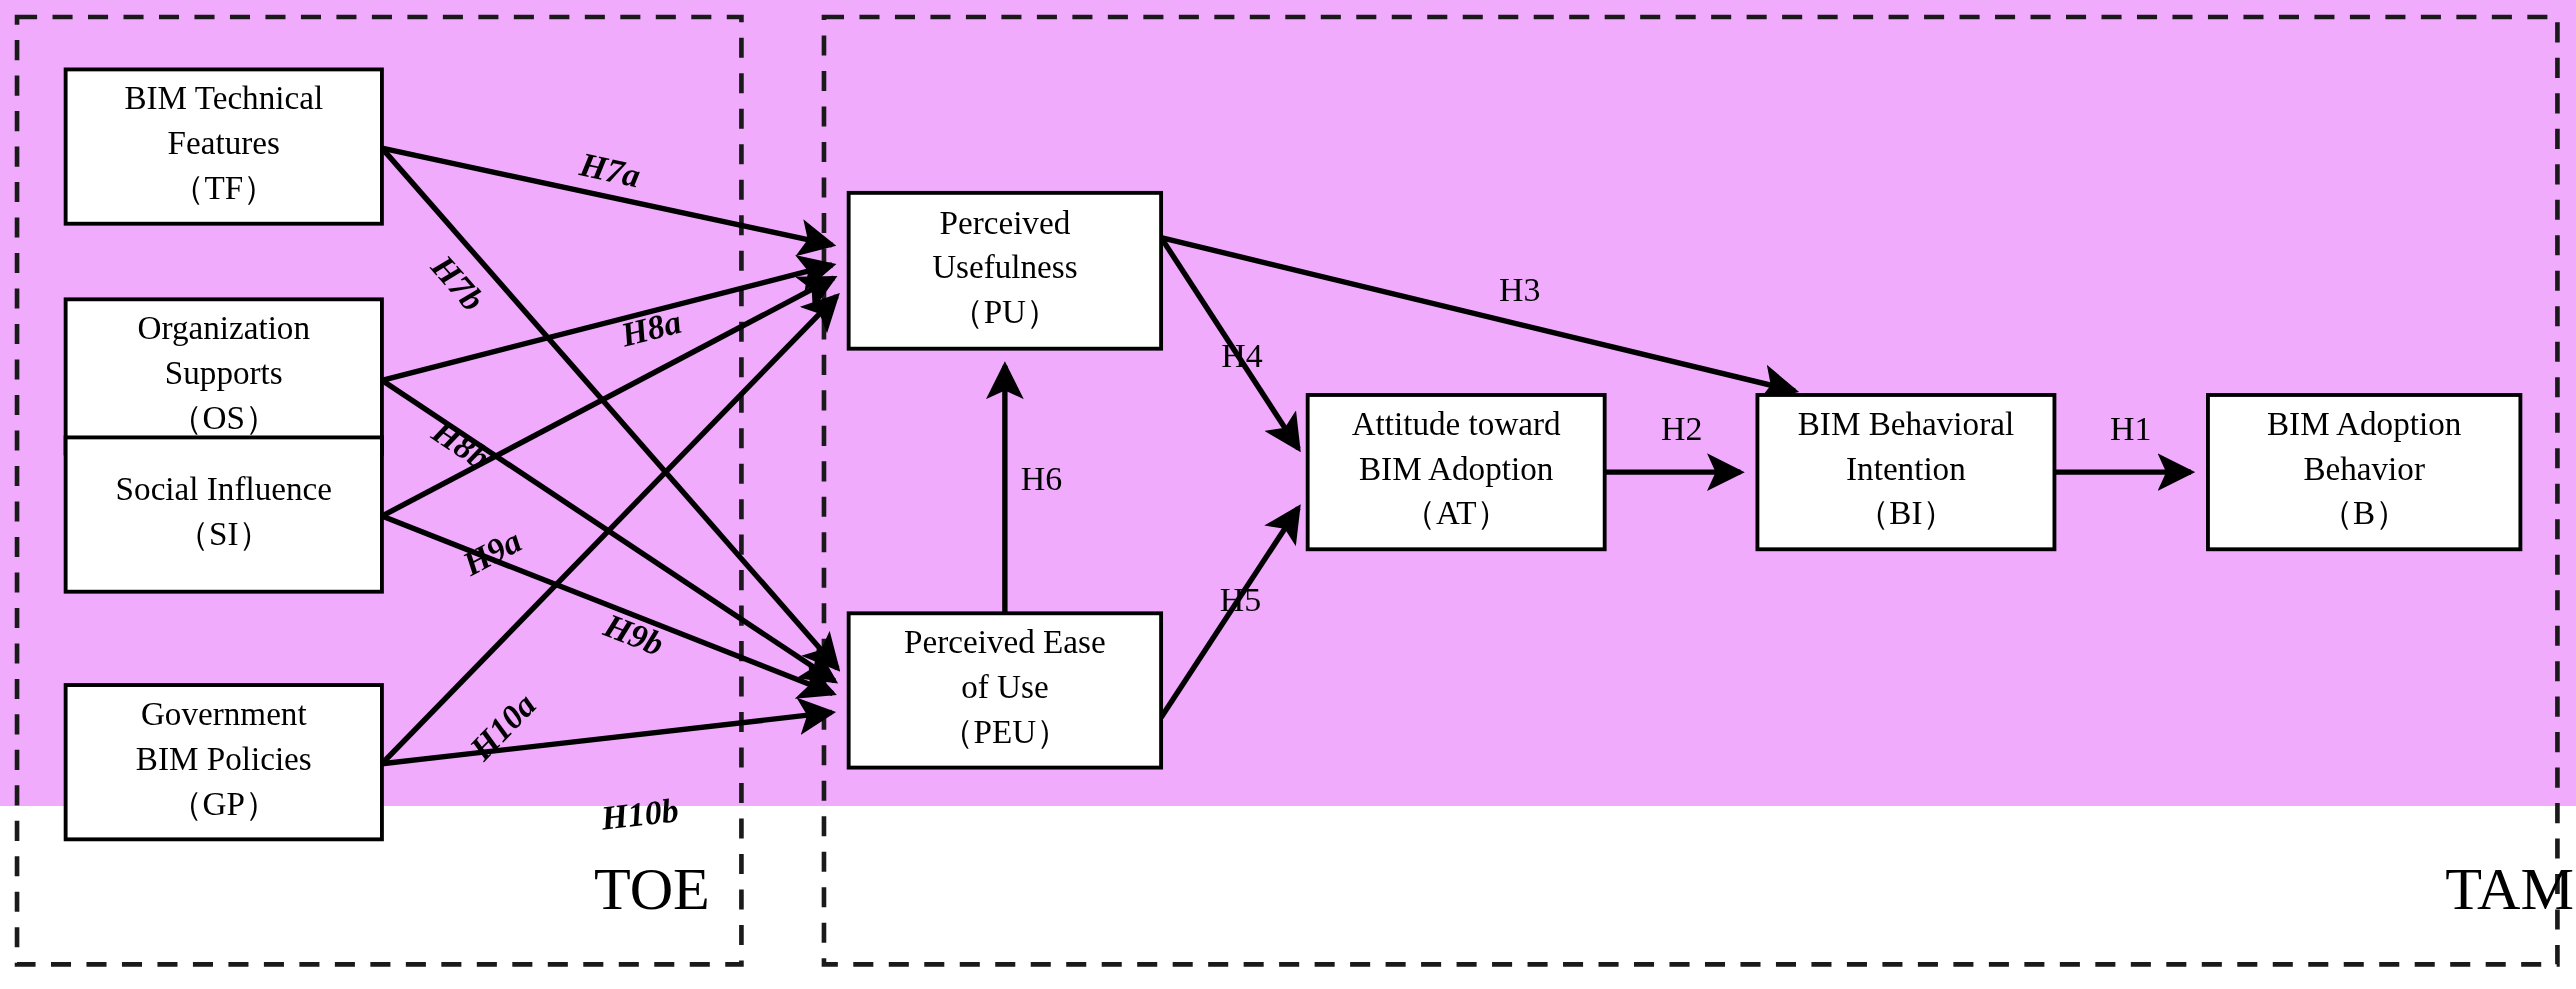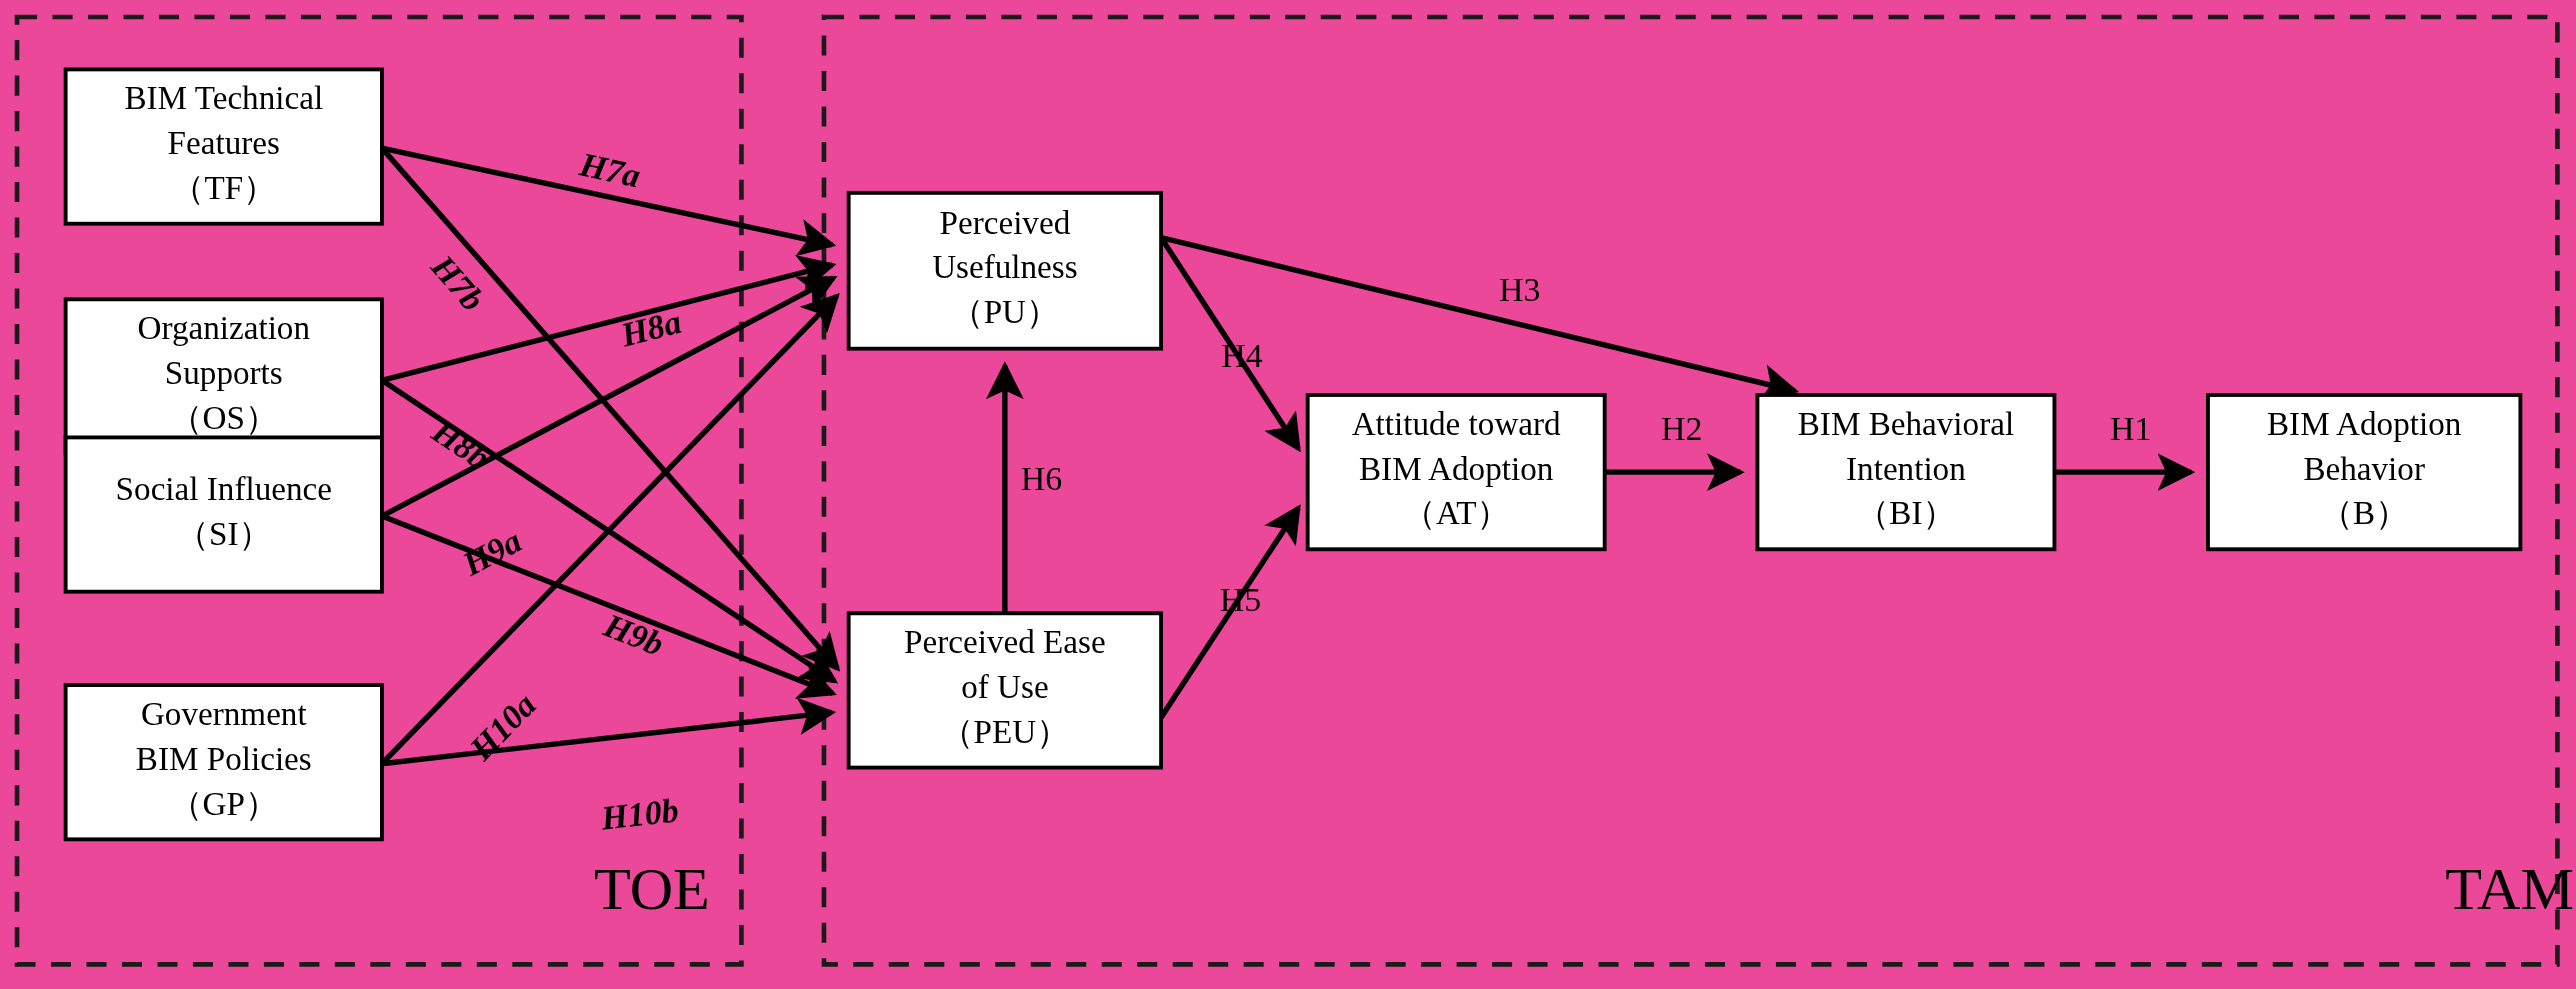--- a/index.html
+++ b/index.html
@@ -9,22 +9,22 @@
   }
   body {
     width: 2576px;
     height: 989px;
     overflow: hidden;
     font-family: "Liberation Serif", "DejaVu Serif", serif;
   }
   #diagram-root {
     position: relative;
     width: 2576px;
-    height: 989px;
-    background: #ec4899;
+    height: 806px;
+    background: #f0abfc;
   }
   svg#model-svg {
     position: absolute;
     top: 0; left: 0;
     width: 2576px;
     height: 989px;
     display: block;
   }
   .node-rect {
     fill: #ffffff;

